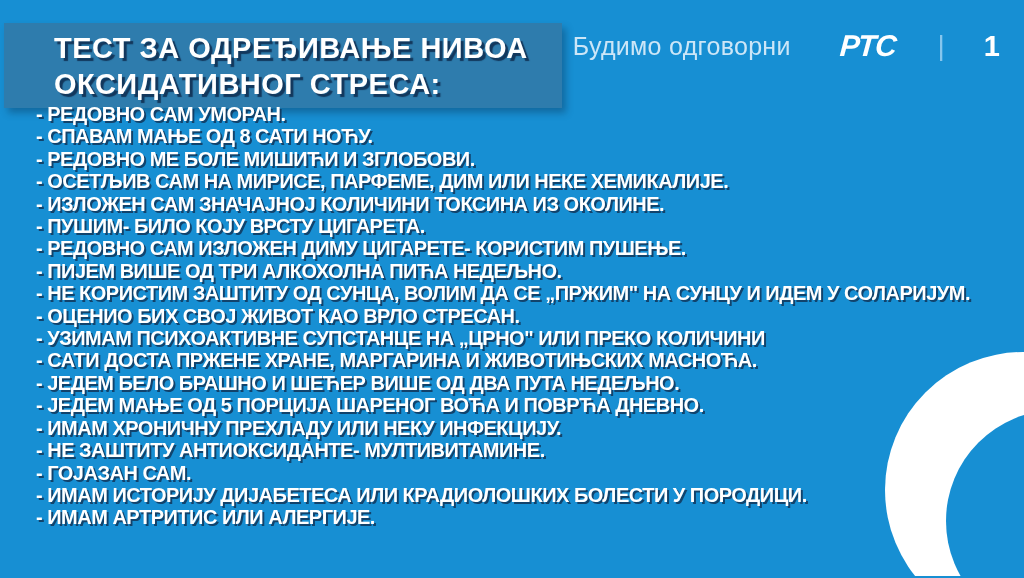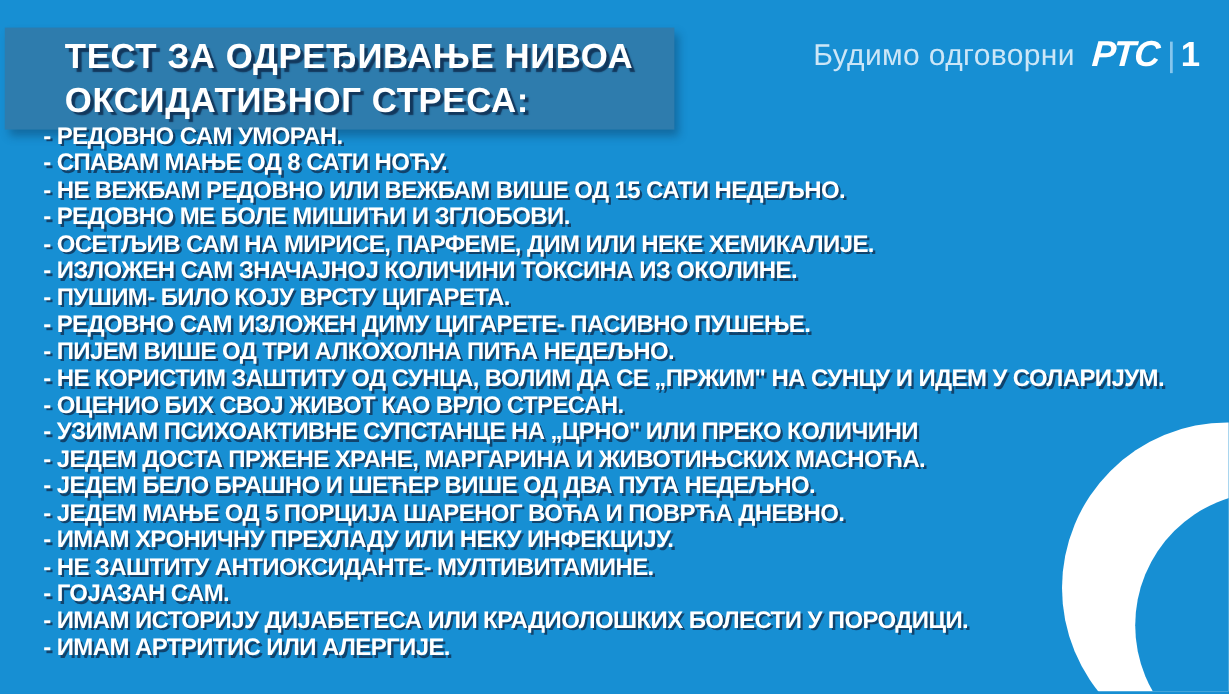--- a/index.html
+++ b/index.html
@@ -49,20 +49,21 @@
   }
 
   
   .brand {
     position: absolute;
     top: 29px;
     right: 24px;
     display: flex;
     align-items: center;
     white-space: nowrap;
+    gap: 35px;
   }
   .slogan {
     color: #cce6f7;
     font-size: 25px;
     font-weight: normal;
     letter-spacing: 0.3px;
     margin-right: 14px;
   }
   .rts-logo {
     color: #ffffff;
@@ -120,31 +121,30 @@
   <div class="brand">
     <span class="slogan">Будимо одговорни</span>
     <span class="rts-logo">РТС</span>
     <span class="chan-sep">|</span>
     <span class="chan-num">1</span>
   </div>
 
   <ul class="checklist">
     <li>- РЕДОВНО САМ УМОРАН.</li>
     <li>- СПАВАМ МАЊЕ ОД 8 САТИ НОЋУ.</li>
-    <li>- НЕ ВЕЖБАМ РЕДОВНО ИЛИ ВЕЖБАМ ВИШЕ ОД 15 САТИ НЕДЕЉНО.</li>
     <li>- РЕДОВНО МЕ БОЛЕ МИШИЋИ И ЗГЛОБОВИ.</li>
     <li>- ОСЕТЉИВ САМ НА МИРИСЕ, ПАРФЕМЕ, ДИМ ИЛИ НЕКЕ ХЕМИКАЛИЈЕ.</li>
     <li>- ИЗЛОЖЕН САМ ЗНАЧАЈНОЈ КОЛИЧИНИ ТОКСИНА ИЗ ОКОЛИНЕ.</li>
     <li>- ПУШИМ- БИЛО КОЈУ ВРСТУ ЦИГАРЕТА.</li>
-    <li>- РЕДОВНО САМ ИЗЛОЖЕН ДИМУ ЦИГАРЕТЕ- ПАСИВНО ПУШЕЊЕ.</li>
+    <li>- РЕДОВНО САМ ИЗЛОЖЕН ДИМУ ЦИГАРЕТЕ- КОРИСТИМ ПУШЕЊЕ.</li>
     <li>- ПИЈЕМ ВИШЕ ОД ТРИ АЛКОХОЛНА ПИЋА НЕДЕЉНО.</li>
     <li>- НЕ КОРИСТИМ ЗАШТИТУ ОД СУНЦА, ВОЛИМ ДА СЕ „ПРЖИМ" НА СУНЦУ И ИДЕМ У СОЛАРИЈУМ.</li>
     <li>- ОЦЕНИО БИХ СВОЈ ЖИВОТ КАО ВРЛО СТРЕСАН.</li>
     <li>- УЗИМАМ ПСИХОАКТИВНЕ СУПСТАНЦЕ НА „ЦРНО" ИЛИ ПРЕКО КОЛИЧИНИ</li>
-    <li>- ЈЕДЕМ ДОСТА ПРЖЕНЕ ХРАНЕ, МАРГАРИНА И ЖИВОТИЊСКИХ МАСНОЋА.</li>
+    <li>- САТИ ДОСТА ПРЖЕНЕ ХРАНЕ, МАРГАРИНА И ЖИВОТИЊСКИХ МАСНОЋА.</li>
     <li>- ЈЕДЕМ БЕЛО БРАШНО И ШЕЋЕР ВИШЕ ОД ДВА ПУТА НЕДЕЉНО.</li>
     <li>- ЈЕДЕМ МАЊЕ ОД 5 ПОРЦИЈА ШАРЕНОГ ВОЋА И ПОВРЋА ДНЕВНО.</li>
     <li>- ИМАМ ХРОНИЧНУ ПРЕХЛАДУ ИЛИ НЕКУ ИНФЕКЦИЈУ.</li>
     <li>- НЕ ЗАШТИТУ АНТИОКСИДАНТЕ- МУЛТИВИТАМИНЕ.</li>
     <li>- ГОЈАЗАН САМ.</li>
     <li>- ИМАМ ИСТОРИЈУ ДИЈАБЕТЕСА ИЛИ КРАДИОЛОШКИХ БОЛЕСТИ У ПОРОДИЦИ.</li>
     <li>- ИМАМ АРТРИТИС ИЛИ АЛЕРГИЈЕ.</li>
   </ul>
 
 </div>

